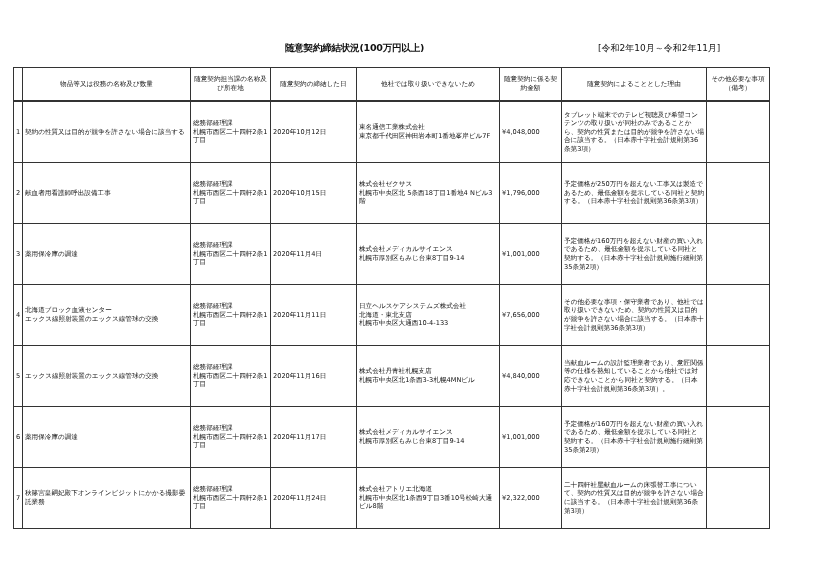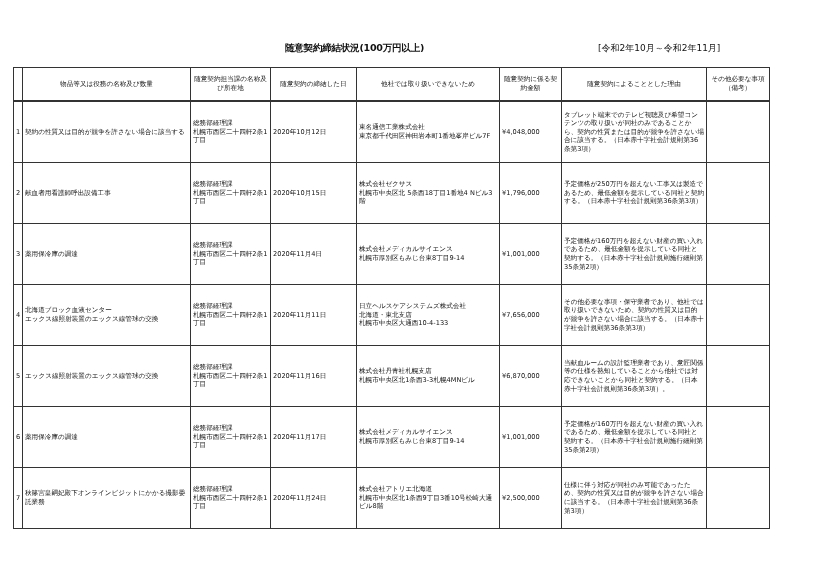--- a/index.html
+++ b/index.html
@@ -88,21 +88,21 @@
     <td>その他必要な事項・保守業者であり、他社では取り扱いできないため、契約の性質又は目的が競争を許さない場合に該当する。（日本赤十字社会計規則第36条第3項）</td>
     <td></td>
   </tr>
 
   <tr>
     <td class="no">5</td>
     <td>エックス線照射装置のエックス線管球の交換</td>
     <td>総務部経理課<br>札幌市西区二十四軒2条1丁目</td>
     <td class="date">2020年11月16日</td>
     <td>株式会社丹青社札幌支店<br>札幌市中央区北1条西3-3札幌4MNビル</td>
-    <td class="amount">¥6,870,000</td>
+    <td class="amount">¥4,840,000</td>
     <td>当献血ルームの設計監理業者であり、意匠関係等の仕様を熟知していることから他社では対応できないことから同社と契約する。（日本赤十字社会計規則第36条第3項）。</td>
     <td></td>
   </tr>
 
   <tr>
     <td class="no">6</td>
     <td>薬用保冷庫の調達</td>
     <td>総務部経理課<br>札幌市西区二十四軒2条1丁目</td>
     <td class="date">2020年11月17日</td>
     <td>株式会社メディカルサイエンス<br>札幌市厚別区もみじ台東8丁目9-14</td>
@@ -110,18 +110,18 @@
     <td>予定価格が160万円を超えない財産の買い入れであるため、最低金額を提示している同社と契約する。（日本赤十字社会計規則施行細則第35条第2項）</td>
     <td></td>
   </tr>
 
   <tr>
     <td class="no">7</td>
     <td>秋篠宮皇嗣妃殿下オンラインビジットにかかる撮影委託業務</td>
     <td>総務部経理課<br>札幌市西区二十四軒2条1丁目</td>
     <td class="date">2020年11月24日</td>
     <td>株式会社アトリエ北海道<br>札幌市中央区北1条西9丁目3番10号松崎大通ビル8階</td>
-    <td class="amount">¥2,500,000</td>
-    <td>仕様に伴う対応が同社のみ可能であったため、契約の性質又は目的が競争を許さない場合に該当する。（日本赤十字社会計規則第36条第3項）</td>
+    <td class="amount">¥2,322,000</td>
+    <td>二十四軒社屋献血ルームの床張替工事について、契約の性質又は目的が競争を許さない場合に該当する。（日本赤十字社会計規則第36条第3項）</td>
     <td></td>
   </tr>
 </tbody>
 </table>
 
 </body></html>

